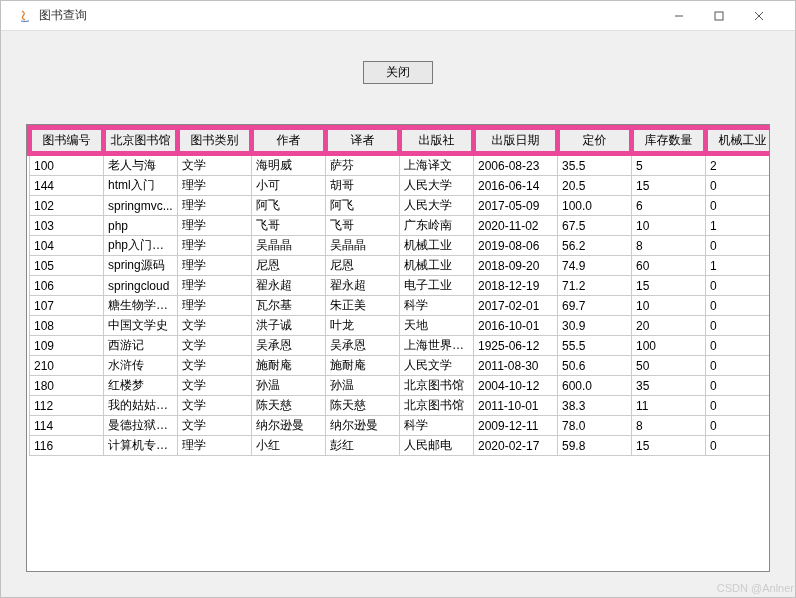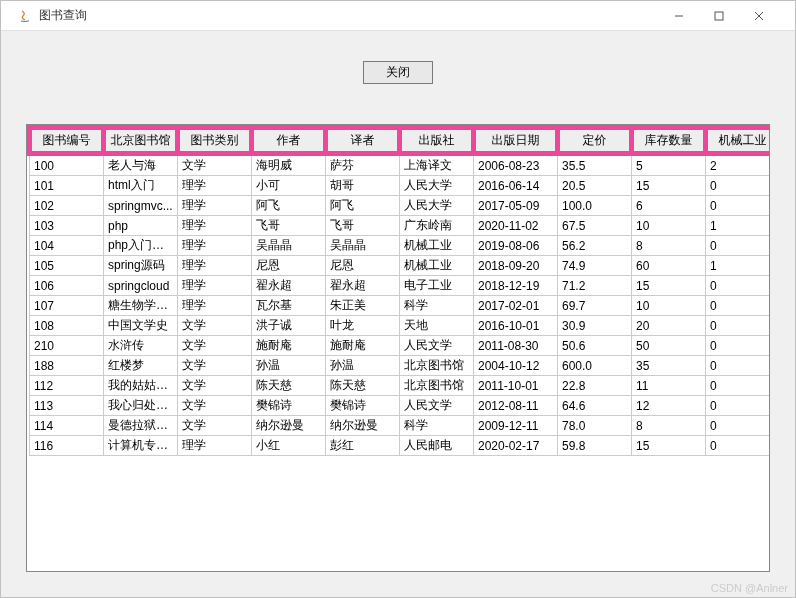--- a/index.html
+++ b/index.html
@@ -104,21 +104,21 @@
       font-size: 12px;
       white-space: nowrap;
       overflow: hidden;
       text-overflow: ellipsis;
       height: 17px;
     }
     .col0{width:74px}.col1{width:74px}.col2{width:74px}.col3{width:74px}.col4{width:74px}
     .col5{width:74px}.col6{width:84px}.col7{width:74px}.col8{width:74px}.col9{width:74px}
     .watermark {
       position: absolute;
-      right: 8px;
+      right: 2px;
       bottom: 4px;
       color: #ccc;
       font-size: 11px;
       font-family: Arial, sans-serif;
     }
   </style>
 </head>
 <body>
 
 <div class="window">
@@ -190,21 +190,21 @@
               <td>文学</td>
               <td>海明威</td>
               <td>萨芬</td>
               <td>上海译文</td>
               <td>2006-08-23</td>
               <td>35.5</td>
               <td>5</td>
               <td>2</td>
             </tr>
             <tr>
-              <td>101</td>
+              <td>144</td>
               <td>html入门</td>
               <td>理学</td>
               <td>小可</td>
               <td>胡哥</td>
               <td>人民大学</td>
               <td>2016-06-14</td>
               <td>20.5</td>
               <td>15</td>
               <td>0</td>
             </tr>
@@ -286,65 +286,65 @@
               <td>文学</td>
               <td>洪子诚</td>
               <td>叶龙</td>
               <td>天地</td>
               <td>2016-10-01</td>
               <td>30.9</td>
               <td>20</td>
               <td>0</td>
             </tr>
             <tr>
+              <td>109</td>
+              <td>西游记</td>
+              <td>文学</td>
+              <td>吴承恩</td>
+              <td>吴承恩</td>
+              <td>上海世界书...</td>
+              <td>1925-06-12</td>
+              <td>55.5</td>
+              <td>100</td>
+              <td>0</td>
+            </tr>
+            <tr>
               <td>210</td>
               <td>水浒传</td>
               <td>文学</td>
               <td>施耐庵</td>
               <td>施耐庵</td>
               <td>人民文学</td>
               <td>2011-08-30</td>
               <td>50.6</td>
               <td>50</td>
               <td>0</td>
             </tr>
             <tr>
-              <td>188</td>
+              <td>180</td>
               <td>红楼梦</td>
               <td>文学</td>
               <td>孙温</td>
               <td>孙温</td>
               <td>北京图书馆</td>
               <td>2004-10-12</td>
               <td>600.0</td>
               <td>35</td>
               <td>0</td>
             </tr>
             <tr>
               <td>112</td>
               <td>我的姑姑三毛</td>
               <td>文学</td>
               <td>陈天慈</td>
               <td>陈天慈</td>
               <td>北京图书馆</td>
               <td>2011-10-01</td>
-              <td>22.8</td>
+              <td>38.3</td>
               <td>11</td>
-              <td>0</td>
-            </tr>
-            <tr>
-              <td>113</td>
-              <td>我心归处是...</td>
-              <td>文学</td>
-              <td>樊锦诗</td>
-              <td>樊锦诗</td>
-              <td>人民文学</td>
-              <td>2012-08-11</td>
-              <td>64.6</td>
-              <td>12</td>
               <td>0</td>
             </tr>
             <tr>
               <td>114</td>
               <td>曼德拉狱中...</td>
               <td>文学</td>
               <td>纳尔逊曼</td>
               <td>纳尔逊曼</td>
               <td>科学</td>
               <td>2009-12-11</td>

